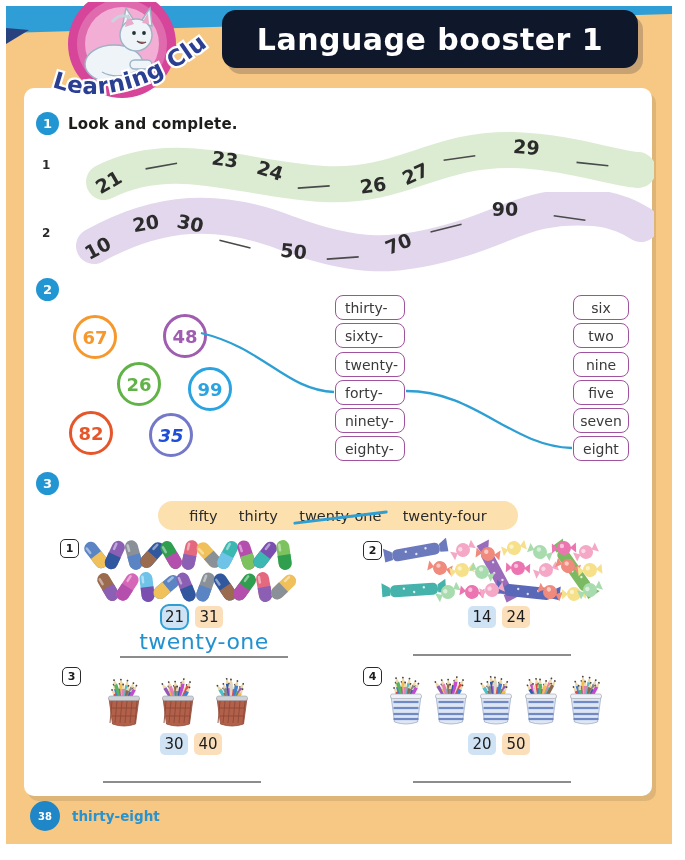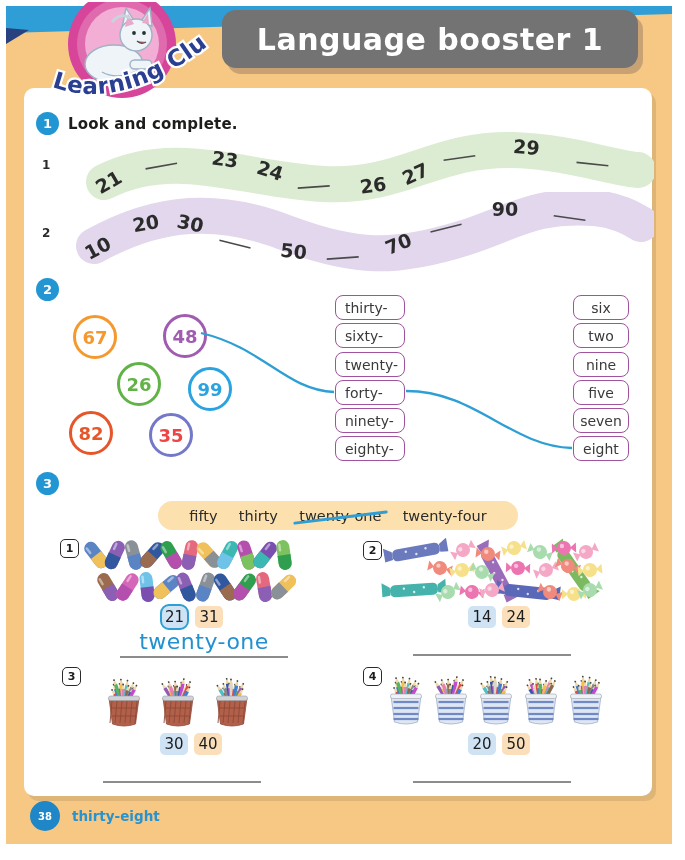--- a/index.html
+++ b/index.html
@@ -49,21 +49,21 @@
 <body>
 
 <div class="screen">
   <div class="orange-bg" style="background: rgb(246, 200, 132);">
 
     <svg class="ribbon-svg" width="666" height="60">
       <polygon points="0,0 666,0 666,8 0,27" fill="#2f9ed6"></polygon>
       <polygon points="0,22 23,24 0,38" fill="#27427e"></polygon>
     </svg>
 
-    <div class="banner" style="background: #737373;">
+    <div class="banner" style="background: #0f172a;">
       <span>Language booster 1</span>
     </div>
 
     <div class="logo">
       <svg width="170" height="118" viewBox="0 0 170 118">
         <circle cx="80" cy="42" r="54" fill="#d6459a"></circle>
         <circle cx="80" cy="42" r="45" fill="#e06aae"></circle>
         <circle cx="80" cy="42" r="37" fill="#f2aed4"></circle>
         <g stroke="#9db3c4" stroke-width="1.4" fill="#eef4f8">
           <ellipse cx="72" cy="62" rx="29" ry="19"></ellipse>
@@ -144,21 +144,21 @@
         </div>
       <div class="num-circle" style="left: 93px; top: 274px; border-color: rgb(98, 179, 71); color: rgb(98, 179, 71);">
         <span>26</span>
         </div>
       <div class="num-circle" style="left: 164px; top: 279px; border-color: rgb(43, 163, 224); color: rgb(43, 163, 224);">
         <span>99</span>
         </div>
       <div class="num-circle" style="left: 45px; top: 323px; border-color: rgb(230, 86, 43); color: rgb(230, 86, 43);">
         <span>82</span>
         </div>
-      <div class="num-circle" style="left: 125px; top: 325px; border-color: rgb(116, 120, 200); color: #ef4444;">
+      <div class="num-circle" style="left: 125px; top: 325px; border-color: rgb(116, 120, 200); color: #1d4ed8; font-style: italic;">
         <span>35</span>
         </div>
 
       <div class="word-box tens" style="top: 207px; border-color: rgb(160, 82, 159); align-items: center;">
           <span>thirty-</span>
         </div>
       <div class="word-box tens" style="top: 235px; border-color: rgb(160, 82, 159);">
           <span>sixty-</span>
         </div>
       <div class="word-box tens" style="top: 264px; border-color: rgb(160, 82, 159);">

